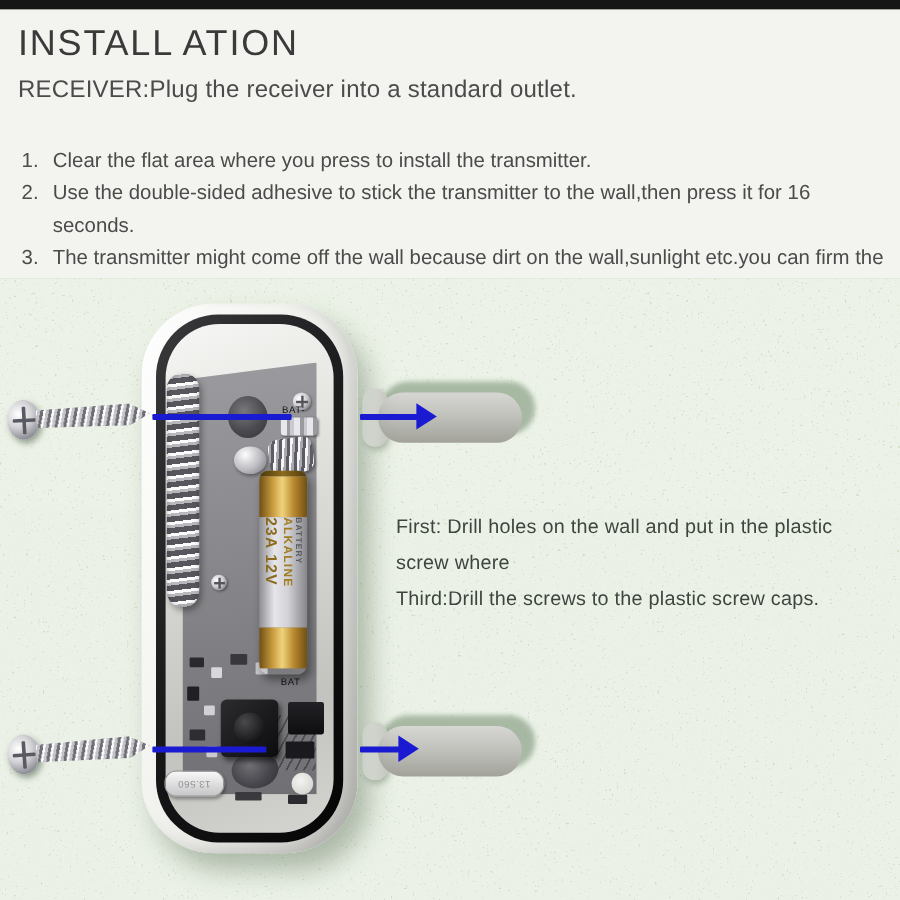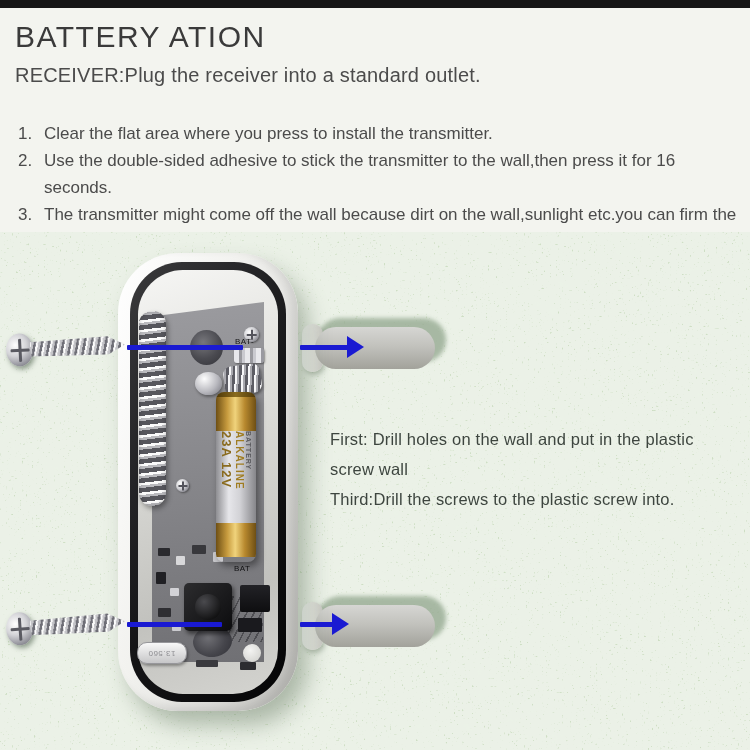--- a/index.html
+++ b/index.html
@@ -118,21 +118,21 @@
         font-size:16.5px;line-height:30px;color:#3d453f;letter-spacing:.2px;}
 </style>
 </head>
 <body>
 
 <div id="canvas">
 
   <div class="top-bar"></div>
 
   <div class="header">
-    <div class="page-title">BATTERY ATION</div>
+    <div class="page-title">INSTALL ATION</div>
     <div class="receiver-line">RECEIVER:Plug the receiver into a standard outlet.</div>
     <div class="steps">
       <div class="step">
         <span class="num">1.</span>
         <span class="txt">Clear the flat area where you press to install the transmitter.</span>
       </div>
       <div class="step">
         <span class="num">2.</span>
         <span class="txt">Use the double-sided adhesive to stick the transmitter to the wall,then press it for 16 seconds.</span>
       </div>
@@ -234,17 +234,17 @@
 
   <div class="arrow-shaft" style="left:127px;top:345px;width:116px;"></div>
   <div class="arrow-shaft" style="left:300px;top:345px;width:48px;"></div>
   <div class="arrow-head" style="left:347px;top:336px;"></div>
   <div class="arrow-shaft" style="left:127px;top:622px;width:95px;"></div>
   <div class="arrow-shaft" style="left:300px;top:622px;width:33px;"></div>
   <div class="arrow-head" style="left:332px;top:613px;"></div>
 
   <div class="instructions">
     <div>First: Drill holes on the wall and put in the plastic</div>
-    <div>screw wall</div>
-    <div>Third:Drill the screws to the plastic screw into.</div>
+    <div>screw where</div>
+    <div>Third:Drill the screws to the plastic screw caps.</div>
   </div>
 
 </div>
 
 </body></html>

